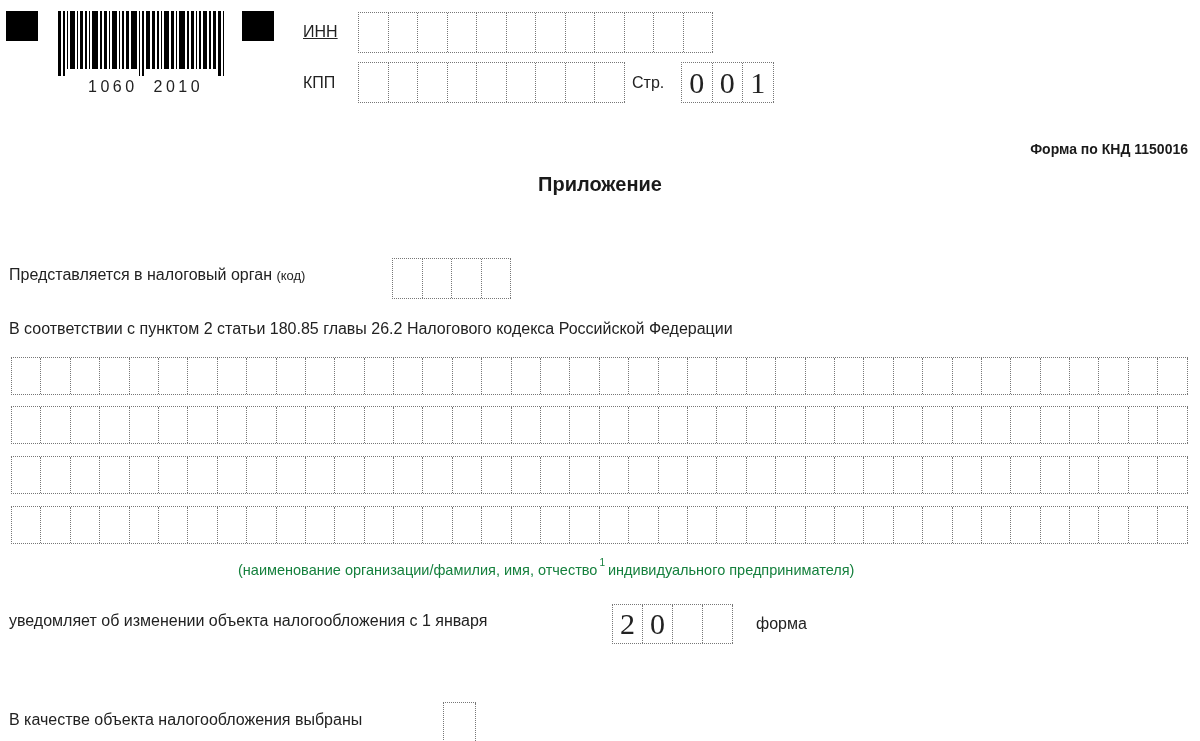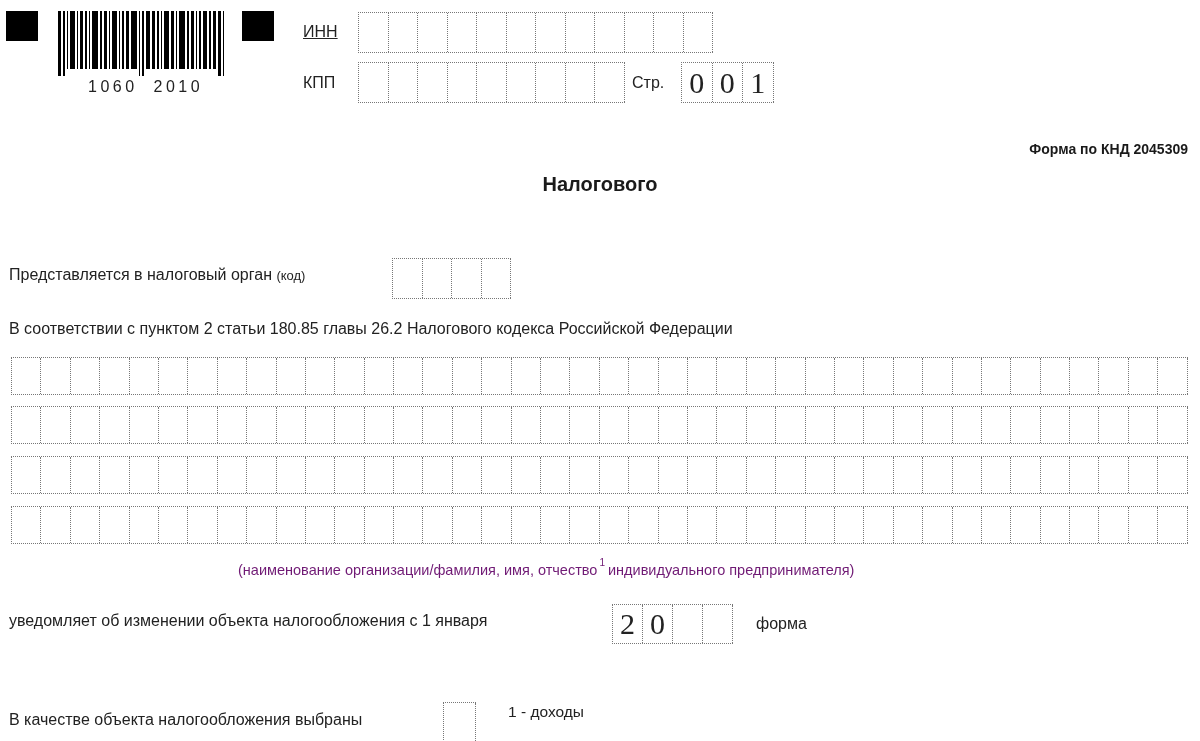--- a/index.html
+++ b/index.html
@@ -17,21 +17,21 @@
     .lbl { font-size: 16px; color: #222; }
     .cells { display: flex; border-top: 1.5px dotted #777; border-bottom: 1.5px dotted #777; border-left: 1.5px dotted #777; box-sizing: border-box; }
     .cell { border-right: 1.5px dotted #777; box-sizing: border-box; display: flex; align-items: center; justify-content: center;
       font-family: "Liberation Serif", "DejaVu Serif", serif; font-size: 30px; color: #222; }
     .appendix { font-family: "Liberation Serif", "DejaVu Serif", serif; font-size: 12.5px; color: #333; text-align: center; line-height: 15px; }
     .appendix .ul { display: inline-block; border-bottom: 1px solid #555; font-family: "Liberation Sans", sans-serif; font-size: 11.5px; padding: 0 6px; }
     .knd { font-weight: bold; font-size: 14px; }
     .title { font-weight: bold; font-size: 20px; text-align: center; line-height: 26px; width: 1200px; left: 0; }
     .text { font-size: 16px; color: #222; white-space: nowrap; }
     .small { font-size: 13px; }
-    .hint { font-size: 14.5px; color: #701a75; white-space: nowrap; }
+    .hint { font-size: 14.5px; color: #15803d; white-space: nowrap; }
     .hint sup { font-size: 10px; vertical-align: 9px; margin: 0 3px 0 2px; }
     .opt { font-size: 15.5px; line-height: 20px; white-space: nowrap; color: #222; }
   </style>
 </head>
 <body>
 
 <div class="abs marker" style="left:6px; top:11px;"></div>
 <div class="abs marker" style="left:242px; top:11px;"></div>
 
 <div class="abs barcode" id="barcode" style="left:58px; top:11px;">
@@ -106,24 +106,24 @@
 <div class="abs lbl" style="left:632px; top:74px;">Стр.</div>
 <div class="abs cells" id="page-cells" style="left:681px; top:62px; height:41px;">
     <div class="cell" style="width: 30.5px;">0</div>
     <div class="cell" style="width: 30.5px;">0</div>
     <div class="cell" style="width: 30.5px;">1</div>
   </div>
 
 <div class="abs appendix" style="left:905px; top:25px; width:290px;">
 </div>
 
-<div class="abs knd" style="right:12px; top:141px;">Форма по КНД 2045309</div>
+<div class="abs knd" style="right:12px; top:141px;">Форма по КНД 1150016</div>
 
 <div class="abs title" style="top:171px;">
-  <div>Налогового</div>
+  <div>Приложение</div>
 </div>
 
 <div class="abs text" style="left:9px; top:266px;">
   <span>Представляется в налоговый орган</span>
   <span class="small">(код)</span>
 </div>
 <div class="abs cells" id="tax-office-cells" style="left:392px; top:258px; height:41px;">
     <div class="cell" style="width: 29.5px;"></div>
     <div class="cell" style="width: 29.5px;"></div>
     <div class="cell" style="width: 29.5px;"></div>
@@ -314,14 +314,13 @@
     <div class="cell" style="width: 30px;"></div>
     <div class="cell" style="width: 30px;"></div>
   </div>
 <div class="abs text" style="left:756px; top:615px;">форма</div>
 
 <div class="abs text" style="left:9px; top:711px;">В качестве объекта налогообложения выбраны</div>
 <div class="abs cells" id="object-cells" style="left:443px; top:702px; height:44px;">
     <div class="cell" style="width: 32px;"></div>
   </div>
 <div class="abs opt" style="left:508px; top:702px;">
-  <div>1 - доходы</div>
 </div>
 
 </body></html>

